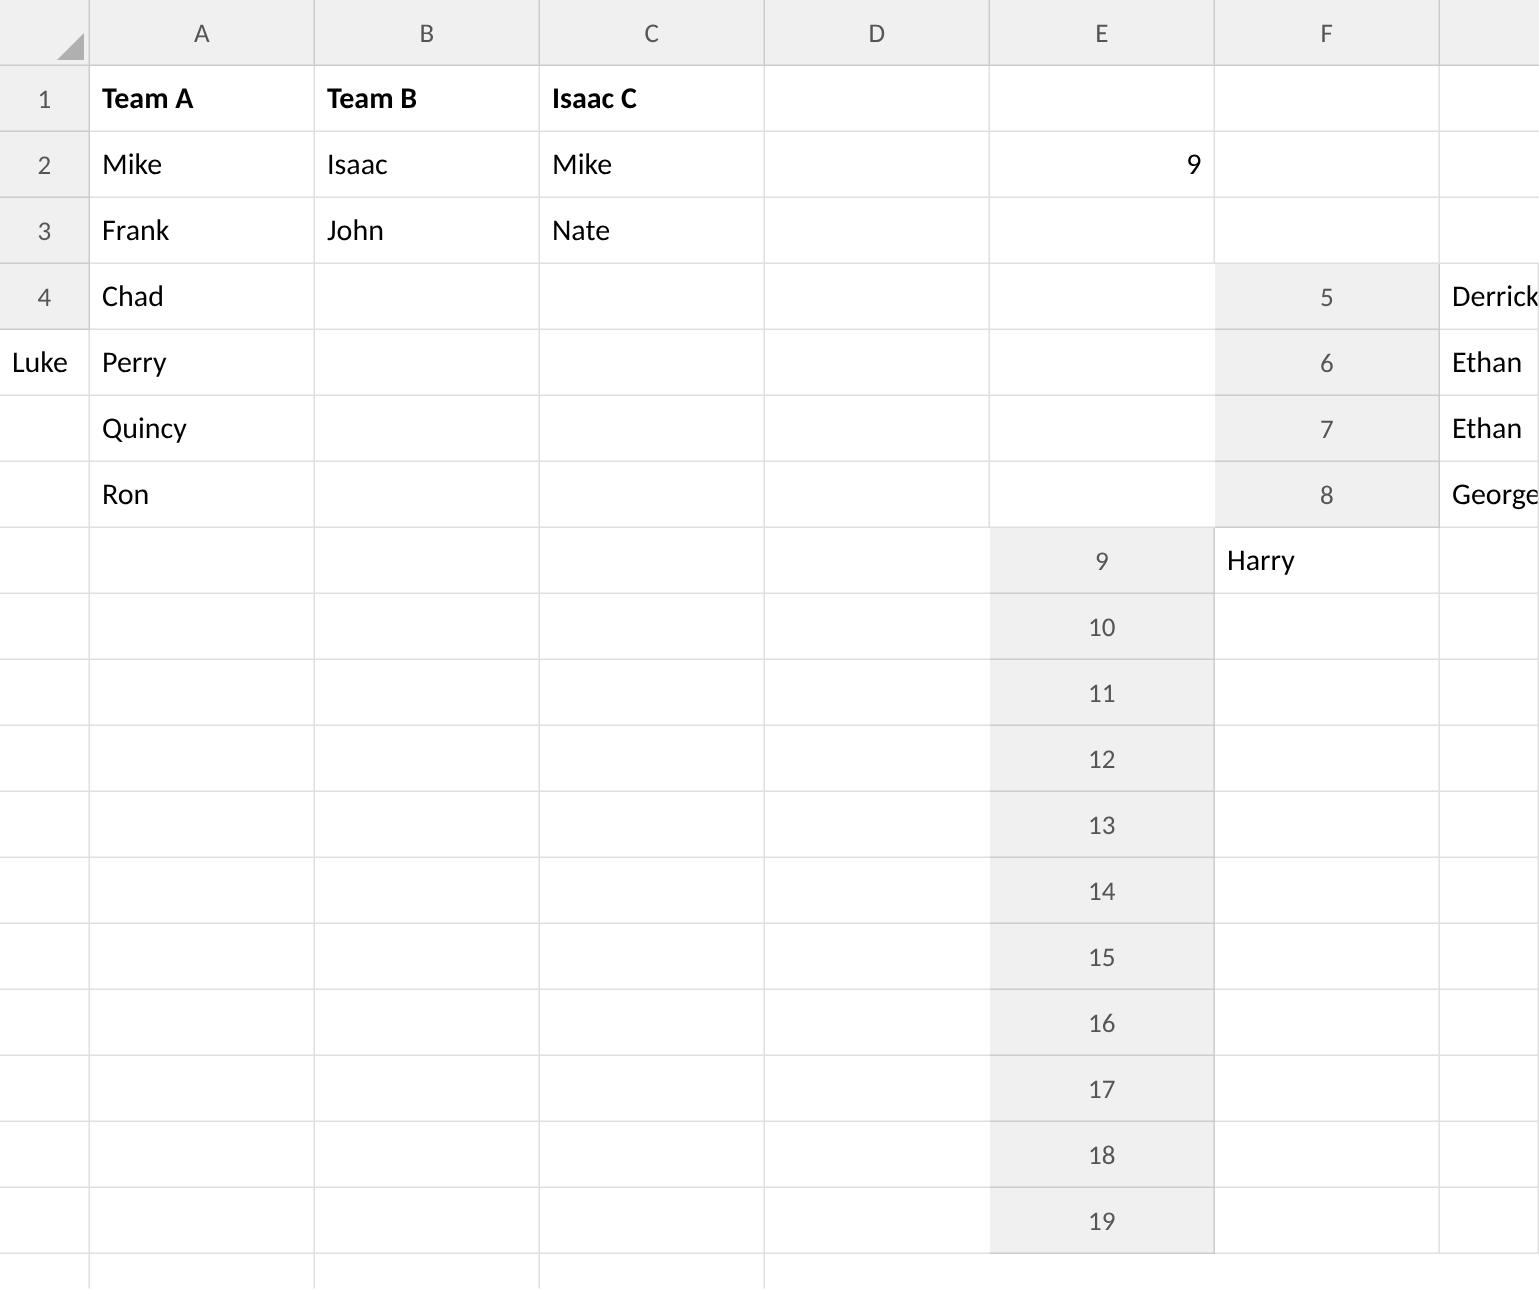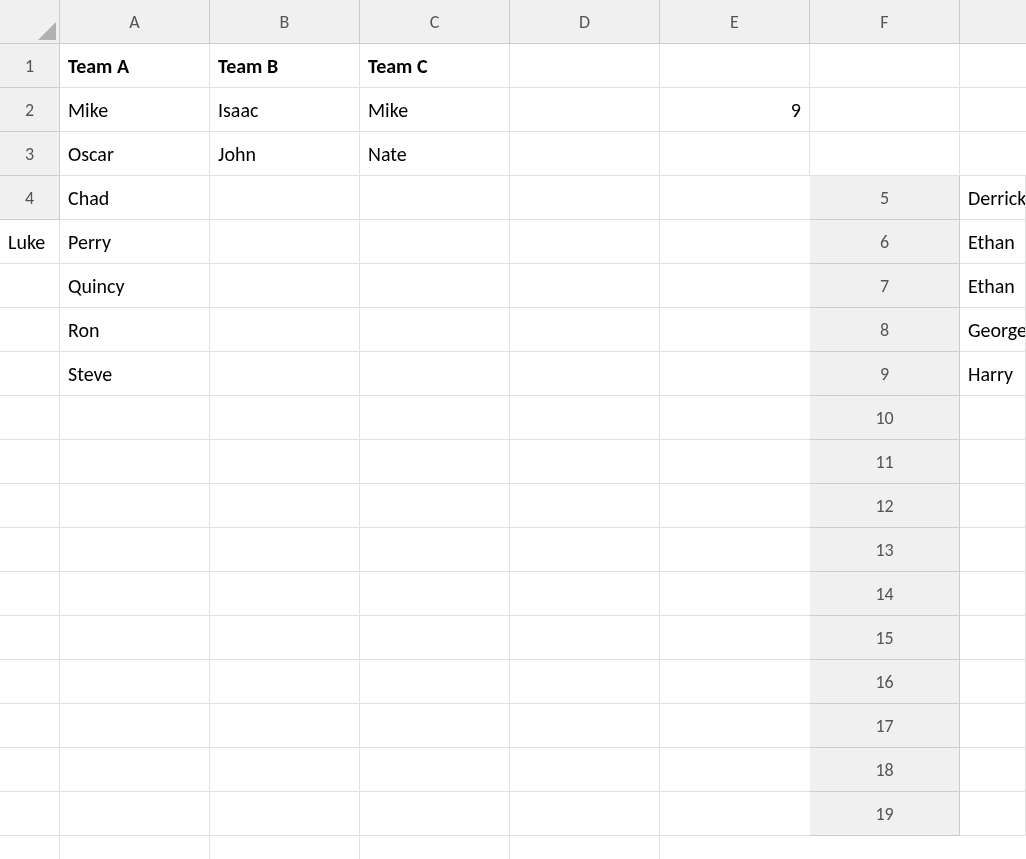--- a/index.html
+++ b/index.html
@@ -89,35 +89,35 @@
     <div class="col-header">A</div>
     <div class="col-header">B</div>
     <div class="col-header">C</div>
     <div class="col-header">D</div>
     <div class="col-header">E</div>
     <div class="col-header">F</div>
     <div class="col-header last-col"></div>
     <div class="row-header">1</div>
     <div class="cell bold">Team A</div>
     <div class="cell bold">Team B</div>
-    <div class="cell bold">Team C</div>
+    <div class="cell bold">Isaac C</div>
     <div class="cell"></div>
     <div class="cell"></div>
     <div class="cell"></div>
     <div class="cell last-col"></div>
     <div class="row-header">2</div>
     <div class="cell">Mike</div>
     <div class="cell">Isaac</div>
     <div class="cell">Mike</div>
     <div class="cell"></div>
     <div class="cell right">9</div>
     <div class="cell"></div>
     <div class="cell last-col"></div>
     <div class="row-header">3</div>
-    <div class="cell">Oscar</div>
+    <div class="cell">Frank</div>
     <div class="cell">John</div>
     <div class="cell">Nate</div>
     <div class="cell"></div>
     <div class="cell"></div>
     <div class="cell"></div>
     <div class="cell last-col"></div>
     <div class="row-header">4</div>
     <div class="cell">Chad</div>
     <div class="cell"></div>
     <div class="cell"></div>
@@ -143,21 +143,20 @@
     <div class="cell">Ethan</div>
     <div class="cell"></div>
     <div class="cell">Ron</div>
     <div class="cell"></div>
     <div class="cell"></div>
     <div class="cell"></div>
     <div class="cell last-col"></div>
     <div class="row-header">8</div>
     <div class="cell">George</div>
     <div class="cell"></div>
-    <div class="cell">Steve</div>
     <div class="cell"></div>
     <div class="cell"></div>
     <div class="cell"></div>
     <div class="cell last-col"></div>
     <div class="row-header">9</div>
     <div class="cell">Harry</div>
     <div class="cell"></div>
     <div class="cell"></div>
     <div class="cell"></div>
     <div class="cell"></div>

